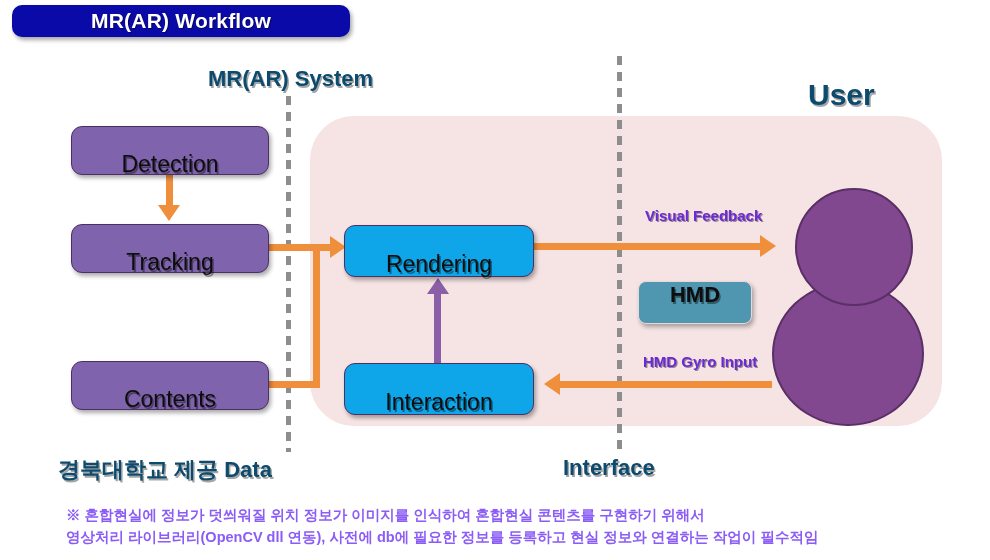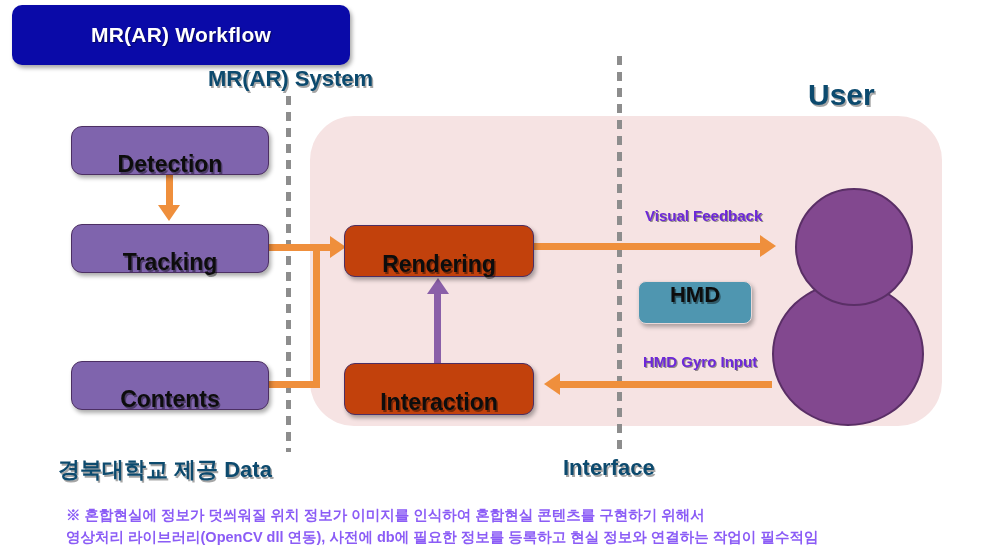--- a/index.html
+++ b/index.html
@@ -15,21 +15,21 @@
     overflow: hidden;
     font-family: "Liberation Sans", sans-serif;
   }
 
   
   #title-banner {
     position: absolute;
     left: 12px;
     top: 5px;
     width: 338px;
-    height: 60px;
+    height: 32px;
     background: #0a0aa8;
     border-radius: 10px;
     box-shadow: 2px 3px 4px rgba(0,0,0,0.35);
     display: flex;
     align-items: center;
     justify-content: center;
   }
   #title-banner .txt {
     color: #ffffff;
     font-size: 21px;
@@ -77,28 +77,28 @@
     position: absolute;
     border-radius: 11px;
     border: 1.5px solid #4c2f63;
     box-shadow: 2px 3px 4px rgba(0,0,0,0.33);
     display: flex;
     align-items: center;
     justify-content: center;
   }
   .pbox .lbl {
     font-size: 23px;
-    font-weight: bold;
+    font-weight: normal;
     color: #0d0d0d;
     text-shadow: 1.5px 1.5px 0.5px rgba(0,0,0,0.4);
     white-space: nowrap;
     margin-top: 27px;
   }
   .pbox.light { background: #7f64ad; }
-  .pbox.dark  { background: #c2410c; }
+  .pbox.dark  { background: #0ea5e9; }
 
   #box-detection   { left: 71px;  top: 126px; width: 196px; height: 47px; }
   #box-tracking    { left: 71px;  top: 224px; width: 196px; height: 47px; }
   #box-contents    { left: 71px;  top: 361px; width: 196px; height: 47px; }
   #box-rendering   { left: 344px; top: 225px; width: 188px; height: 50px; }
   #box-interaction { left: 344px; top: 363px; width: 188px; height: 50px; }
 
   
   #hmd-chip {
     position: absolute;

